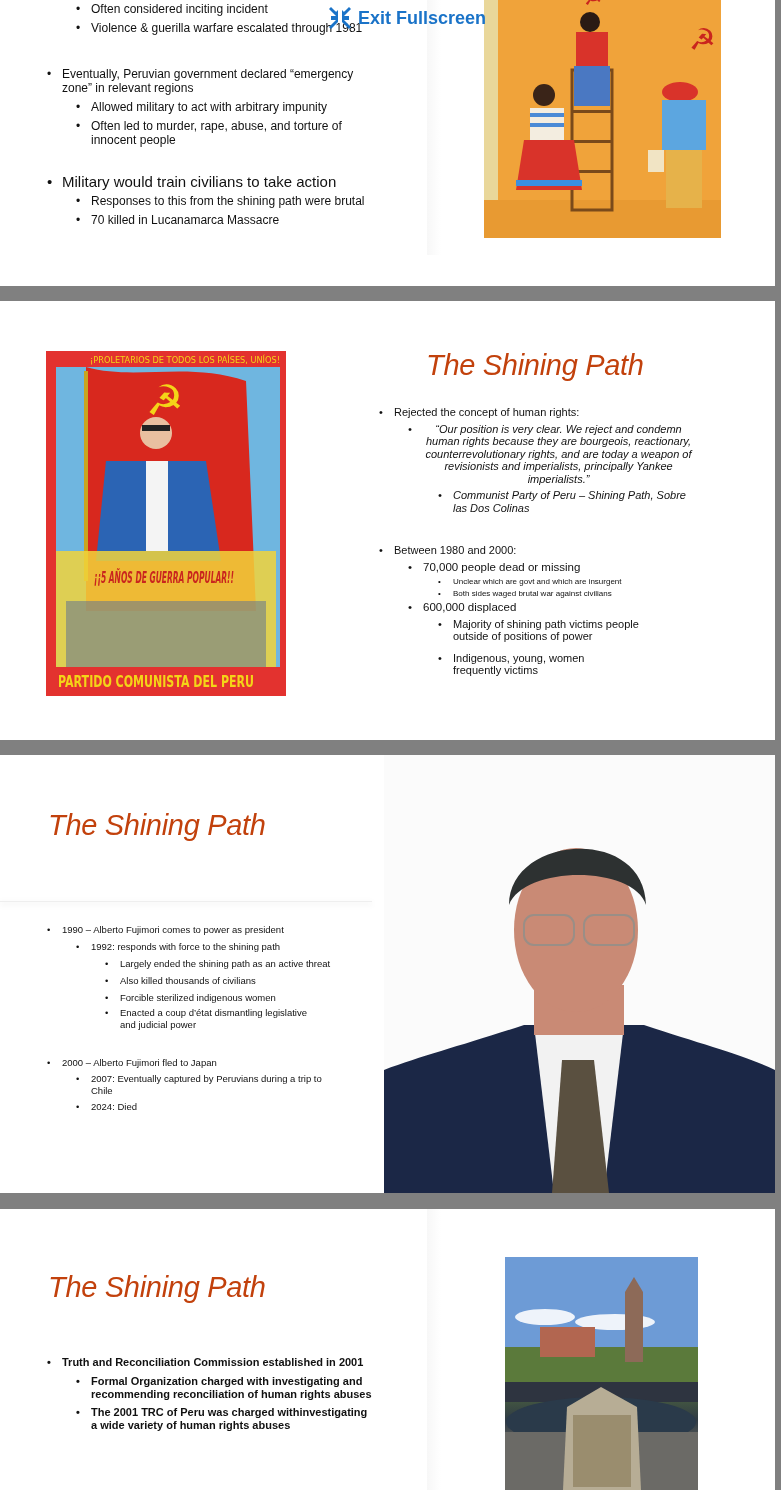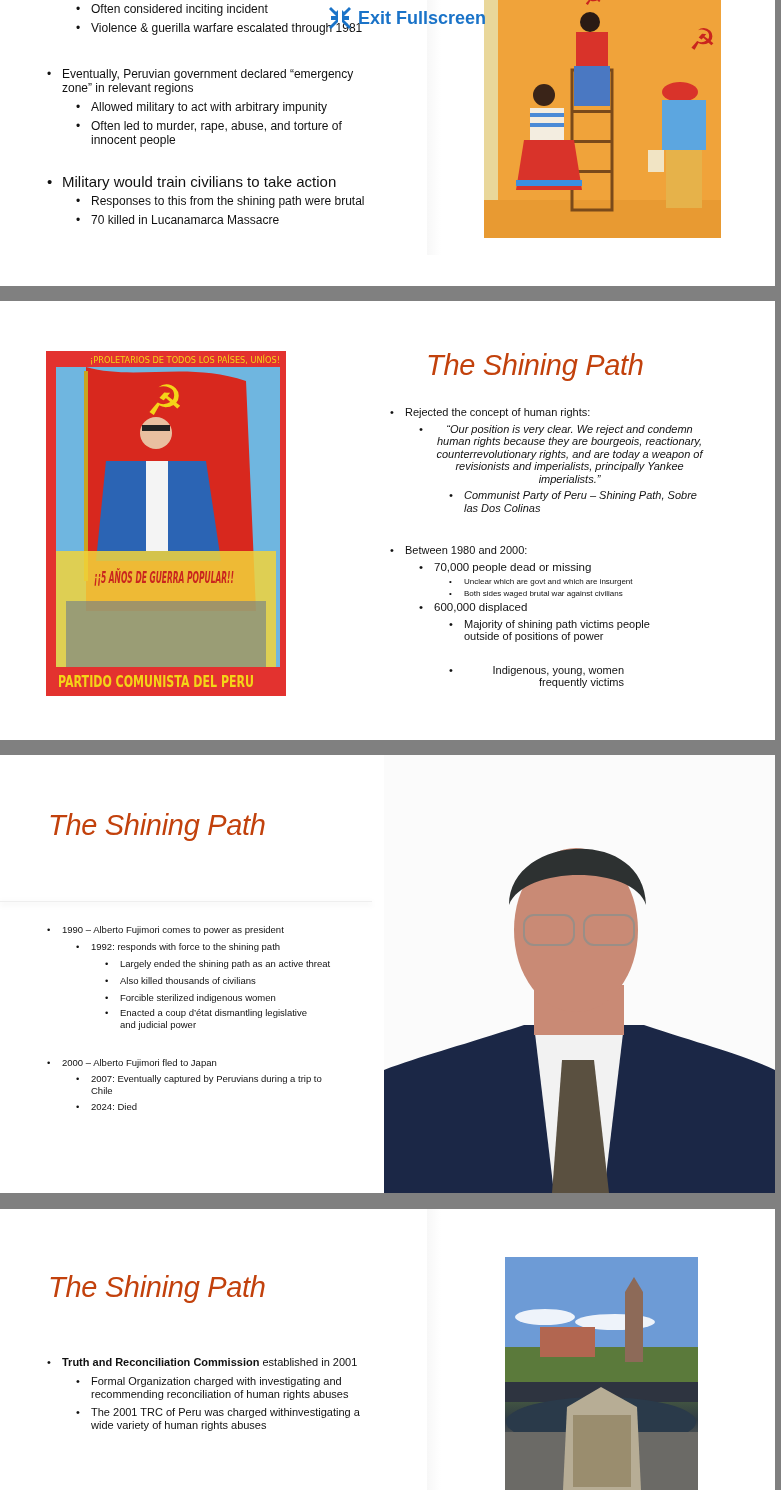--- a/index.html
+++ b/index.html
@@ -25,31 +25,31 @@
   .s1text .l1 { margin-top:0; }
   .s1text .l2 { margin-left:29px; margin-top:5px; }
   .s1text .big { font-size:15px; line-height:18px; }
   .s1img { position:absolute; left:484px; top:0; width:237px; height:238px; background:#f0a33a; }
   .s1panel { position:absolute; left:427px; top:0; width:348px; height:255px; background:linear-gradient(90deg,#f7f7f7,#fff 4%); }
 
   .exitfs { position:absolute; left:328px; top:6px; display:flex; align-items:center; gap:6px; color:#1a73c8; font-weight:bold; font-size:18px; z-index:5; cursor:pointer; }
 
   
   .poster { position:absolute; left:46px; top:50px; width:240px; height:345px; background:#e3322f; }
-  .s2text { position:absolute; left:405px; top:105px; width:300px; font-size:11px; line-height:12.5px; }
+  .s2text { position:absolute; left:394px; top:105px; width:300px; font-size:11px; line-height:12.5px; }
 
   
   .s3photo { position:absolute; left:384px; top:0; width:391px; height:438px; background:linear-gradient(#fdfdfd 0%,#f4f4f4 55%,#1e2a45 70%,#16203a 100%); }
   .s3divider { position:absolute; left:0; top:146px; width:372px; height:1px; box-shadow:0 2px 6px rgba(0,0,0,0.18); background:#eee; }
   .s3text { position:absolute; left:62px; top:169px; width:300px; font-size:9.5px; line-height:12px; }
 
   
   .s4panel { position:absolute; left:427px; top:0; width:348px; height:281px; background:linear-gradient(90deg,#f7f7f7,#fff 4%); }
   .s4img { position:absolute; left:505px; top:48px; width:193px; height:233px; background:linear-gradient(#5a8fd0 0%,#a9c9ee 30%,#5d7a3e 50%,#2f3a44 70%,#b7a98b 100%); }
-  .s4text { position:absolute; left:62px; top:147px; width:330px; font-size:11px; line-height:13.5px; }
+  .s4text { position:absolute; left:62px; top:147px; width:330px; font-size:11px; line-height:13.5px;font-weight:bold; }
 </style>
 </head>
 <body>
 
 <div class="exitfs">
   <svg width="24" height="24" viewBox="0 0 24 24">
     <g fill="#1a73c8">
       <polygon points="2,2 10,10 10,4 8,6"></polygon>
       <polygon points="1,3 3,1 10,8 10,10 8,10"></polygon>
       <polygon points="22,2 14,10 14,4 16,6"></polygon>
@@ -135,21 +135,21 @@
     <ul>
       <li><span>Rejected the concept of human rights:</span></li>
       <li style="margin-left:29px; margin-top:4px; font-style:italic;text-align:center;"><span>“Our position is very clear. We reject and condemn human rights because they are bourgeois, reactionary, counterrevolutionary rights, and are today a weapon of revisionists and imperialists, principally Yankee imperialists.”</span></li>
       <li style="margin-left:59px; margin-top:4px; font-style:italic;"><span>Communist Party of Peru – Shining Path, Sobre las Dos Colinas</span></li>
       <li style="margin-top:30px;"><span>Between 1980 and 2000:</span></li>
       <li style="margin-left:29px; margin-top:4px; font-size:11.5px;"><span>70,000 people dead or missing</span></li>
       <li style="margin-left:59px; margin-top:3px; font-size:8px; line-height:11px;"><span>Unclear which are govt and which are insurgent</span></li>
       <li style="margin-left:59px; margin-top:1px; font-size:8px; line-height:11px;"><span>Both sides waged brutal war against civilians</span></li>
       <li style="margin-left:29px; margin-top:2px; font-size:11.5px;"><span>600,000 displaced</span></li>
       <li style="margin-left:59px; margin-top:4px; width:210px;"><span>Majority of shining path victims people outside of positions of power</span></li>
-      <li style="margin-left:59px; margin-top:21px; width:160px;text-align:right;"><span>Indigenous, young, women frequently victims</span></li>
+      <li style="margin-left:59px; margin-top:9px; width:160px;"><span>Indigenous, young, women frequently victims</span></li>
     </ul>
   </div>
 </div>
 
 <div class="slide" id="s3">
   <div class="title" style="left:48px; top:54px;">The Shining Path</div>
   <div class="s3divider"></div>
   <div class="s3photo">
     <svg width="391" height="438" viewBox="0 0 391 438">
       <rect width="391" height="438" fill="#fbfbfb"></rect>

